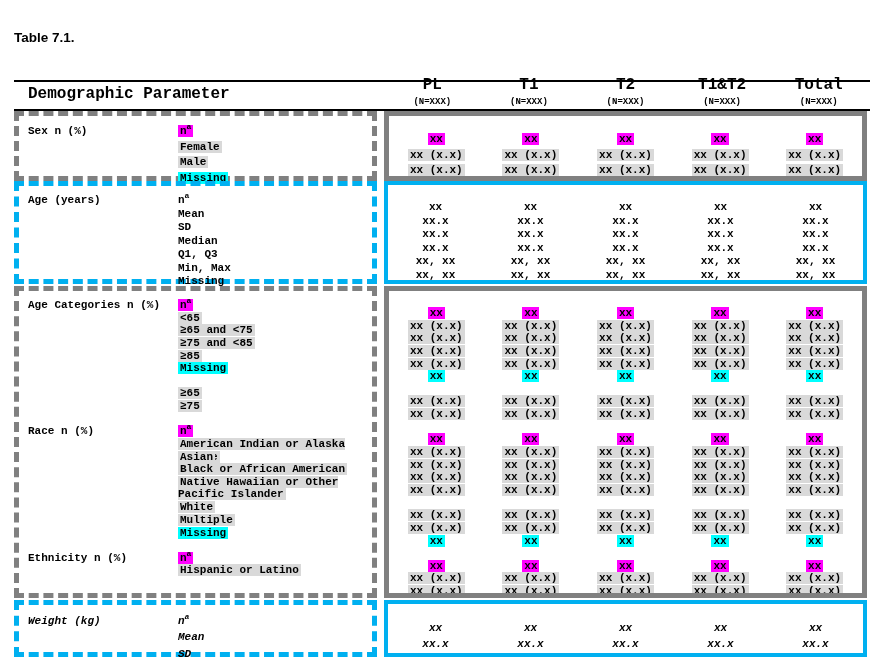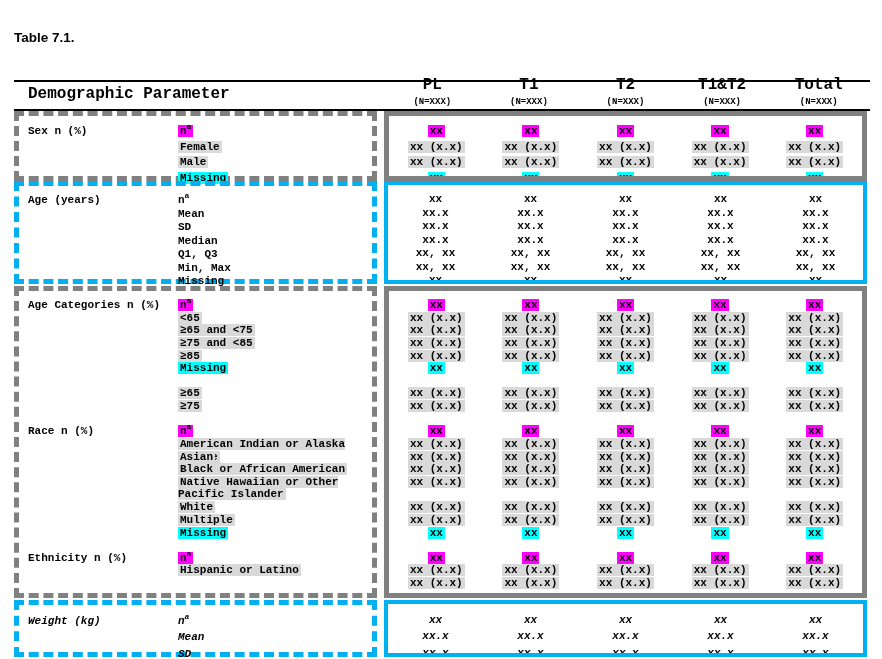--- a/index.html
+++ b/index.html
@@ -21,21 +21,21 @@
   .col-ns{top:97px;font-size:9px;}
 
   
   .section{position:absolute;left:0;width:882px;}
   .sec-sex{top:111px;height:70px}
   .sec-age{top:181px;height:103px}
   .sec-cat{top:286px;height:312px}
   .sec-weight{top:600px;height:57px}
 
   .label-box{position:absolute;left:14px;top:0;width:363px;height:100%;box-sizing:border-box;padding-top:8px;}
-  .data-box{position:absolute;left:384px;top:0;width:483px;height:100%;box-sizing:border-box;padding-top:8px;overflow:hidden;}
+  .data-box{position:absolute;left:384px;top:0;width:483px;height:100%;box-sizing:border-box;padding-top:16px;overflow:hidden;}
   .gray .label-box{border:5px dashed #808080;}
   .gray .data-box{border:5px solid #808080;}
   .blue .label-box{border:5px dashed #00B0F0;}
   .blue .data-box{border:4px solid #00B0F0;}
 
   .lrow{display:flex;font-size:11px;}
   .lrow .g{flex:none;width:159px;box-sizing:border-box;padding-left:9px;white-space:nowrap;}
   .lrow .sub{width:206px;}
   .drow{display:grid;grid-template-columns:repeat(5,1fr);font-size:11px;}
   .drow .cell{text-align:center;}

